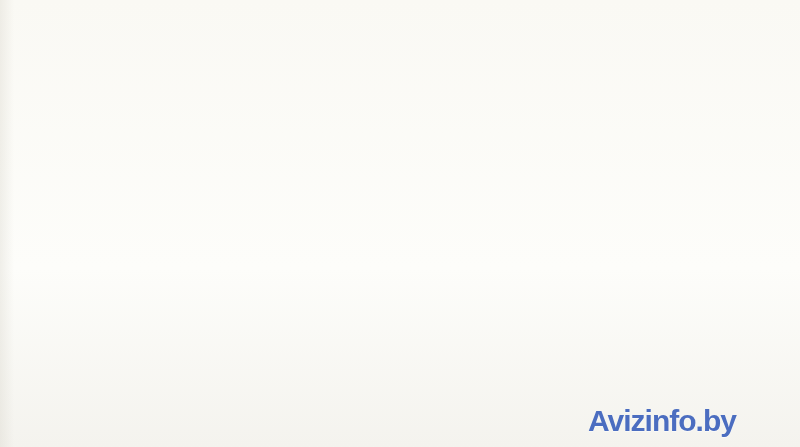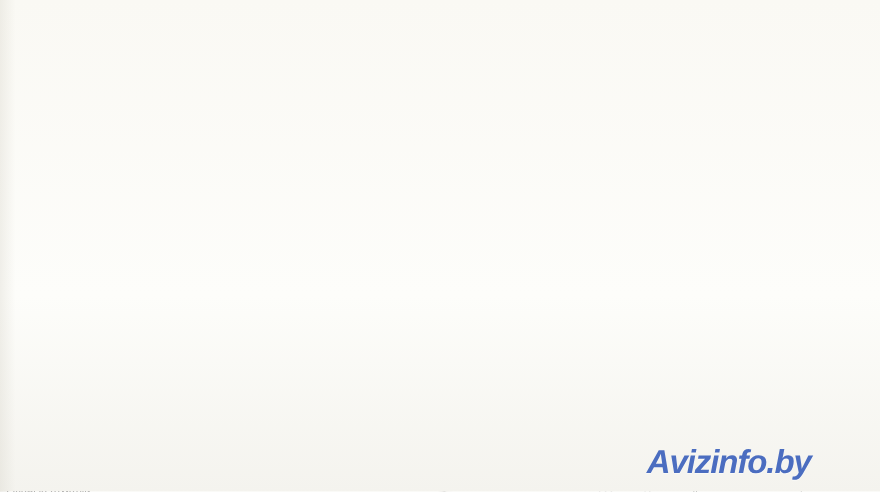--- a/index.html
+++ b/index.html
@@ -257,21 +257,20 @@
     height: 9px;
   }
 
   
   .watermark {
     position: absolute;
     left: 588px;
     top: 404px;
     font-family: "Liberation Sans", sans-serif;
     font-weight: bold;
-    font-style: italic;
     font-size: 30px;
     color: #2e56b8;
     opacity: .85;
     letter-spacing: -1px;
     z-index: 50;
     text-shadow: 0 1px 0 rgba(255,255,255,.6);
     white-space: nowrap;
   }
 </style>
 </head>

